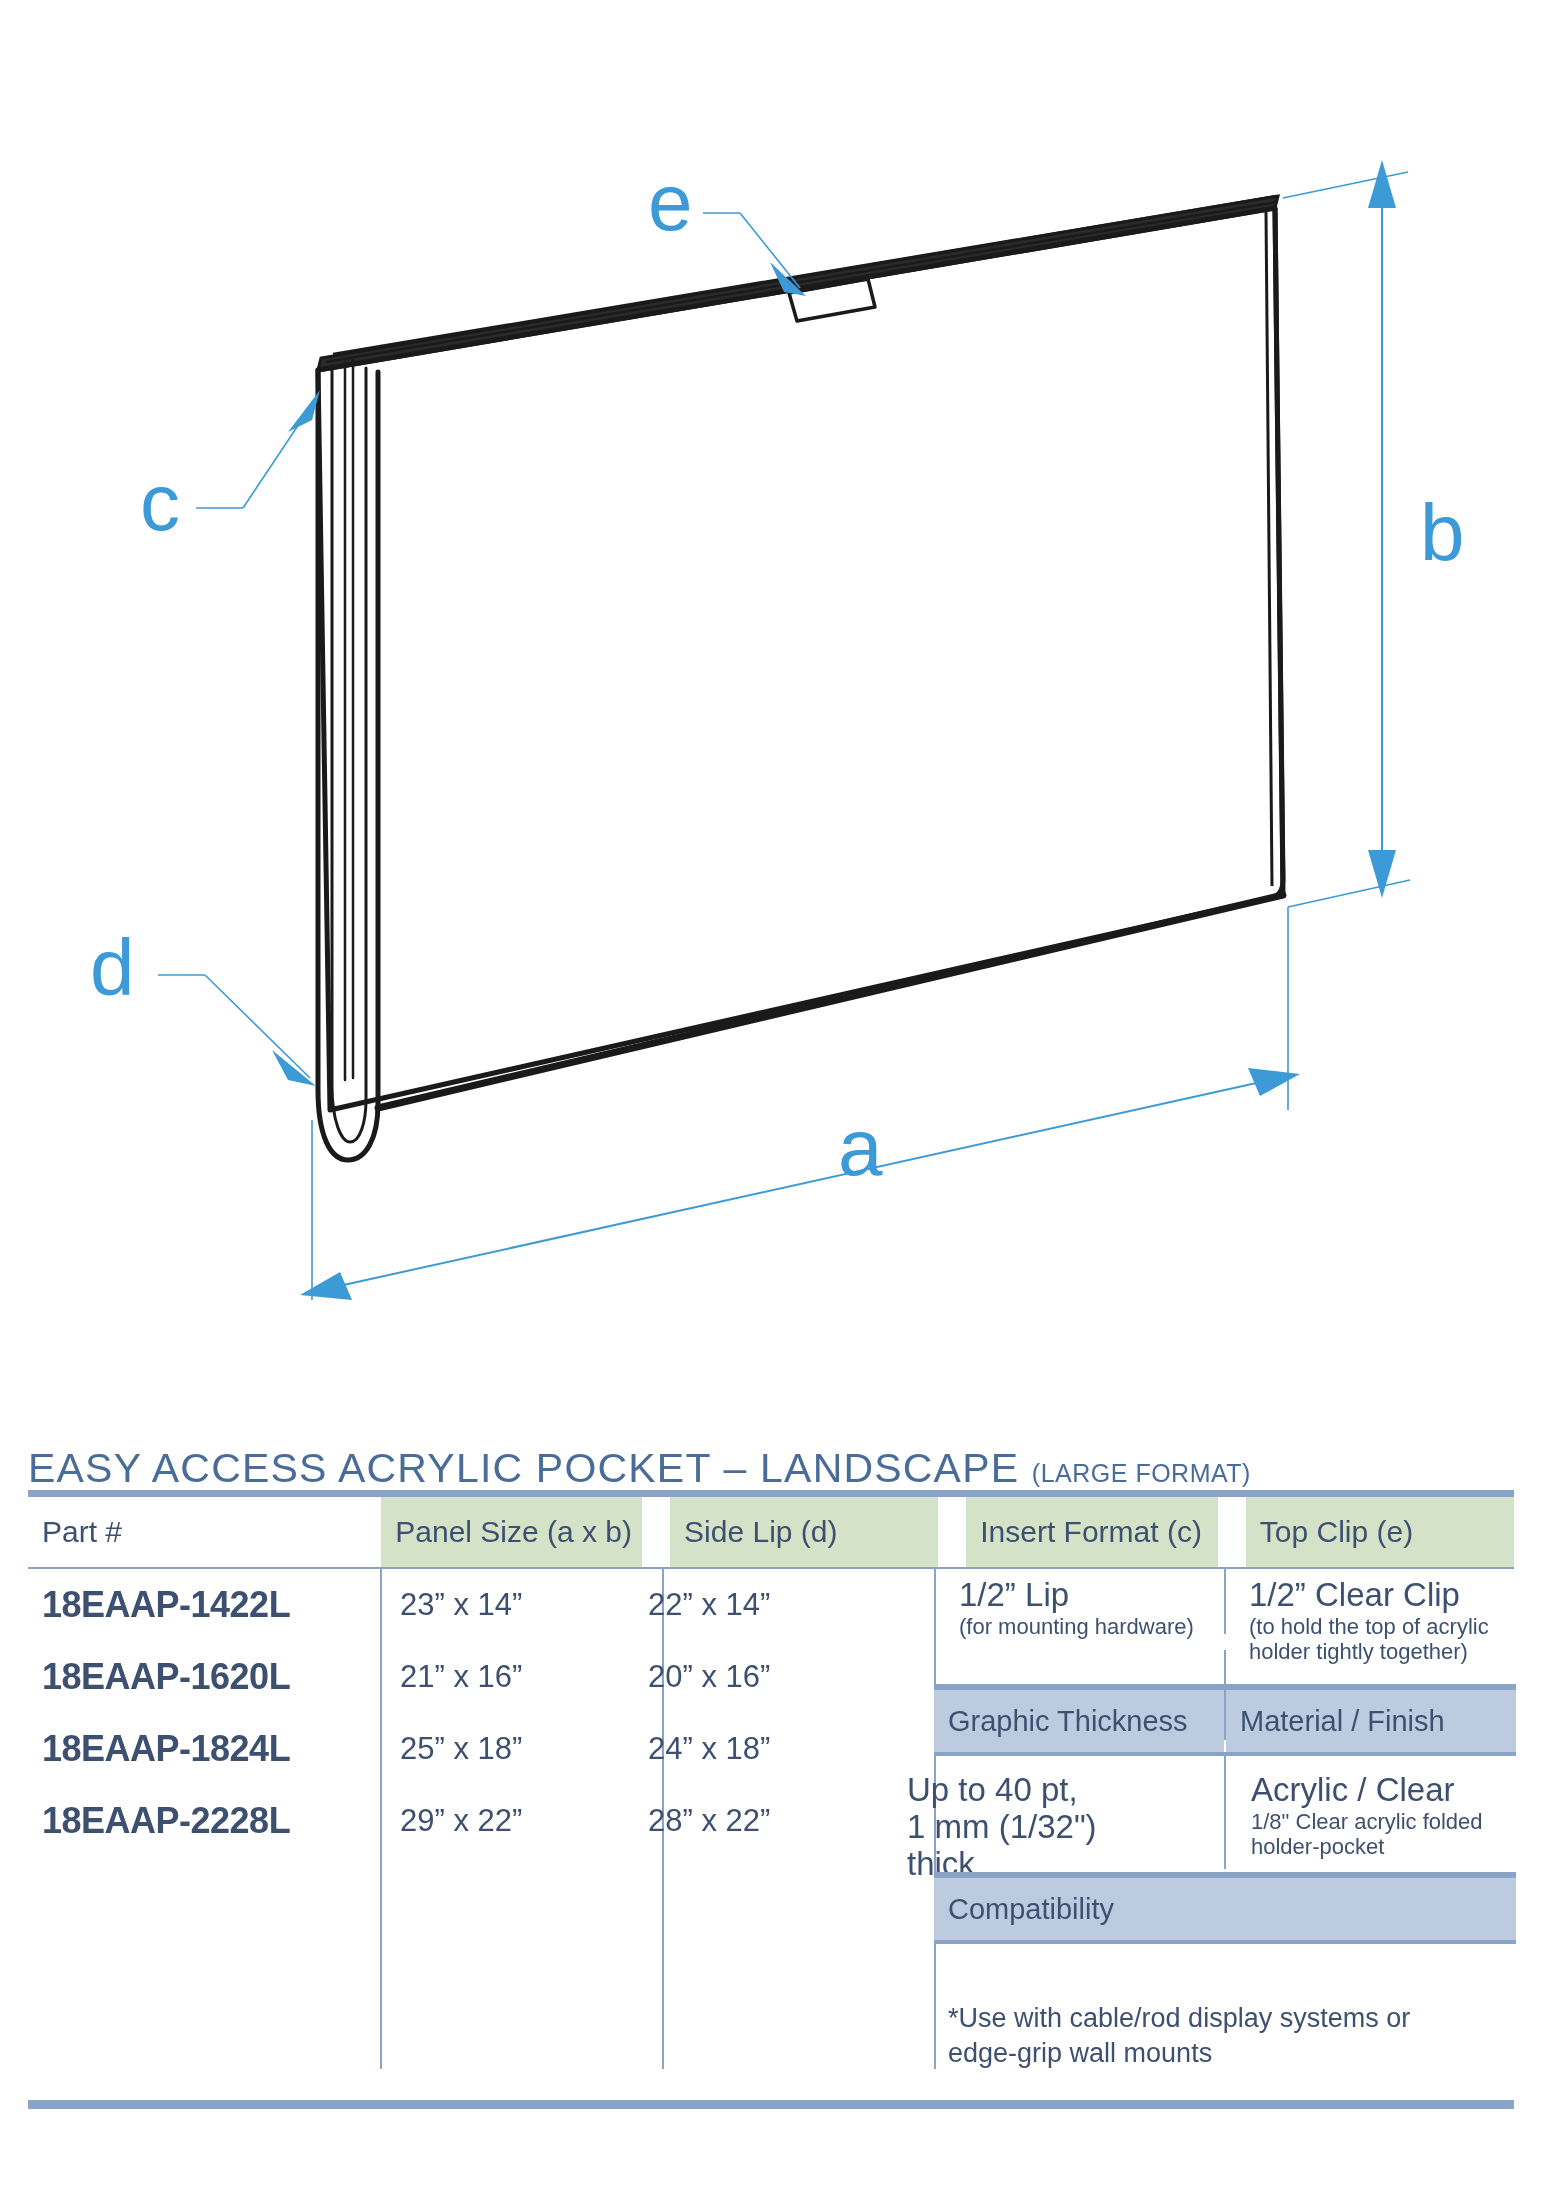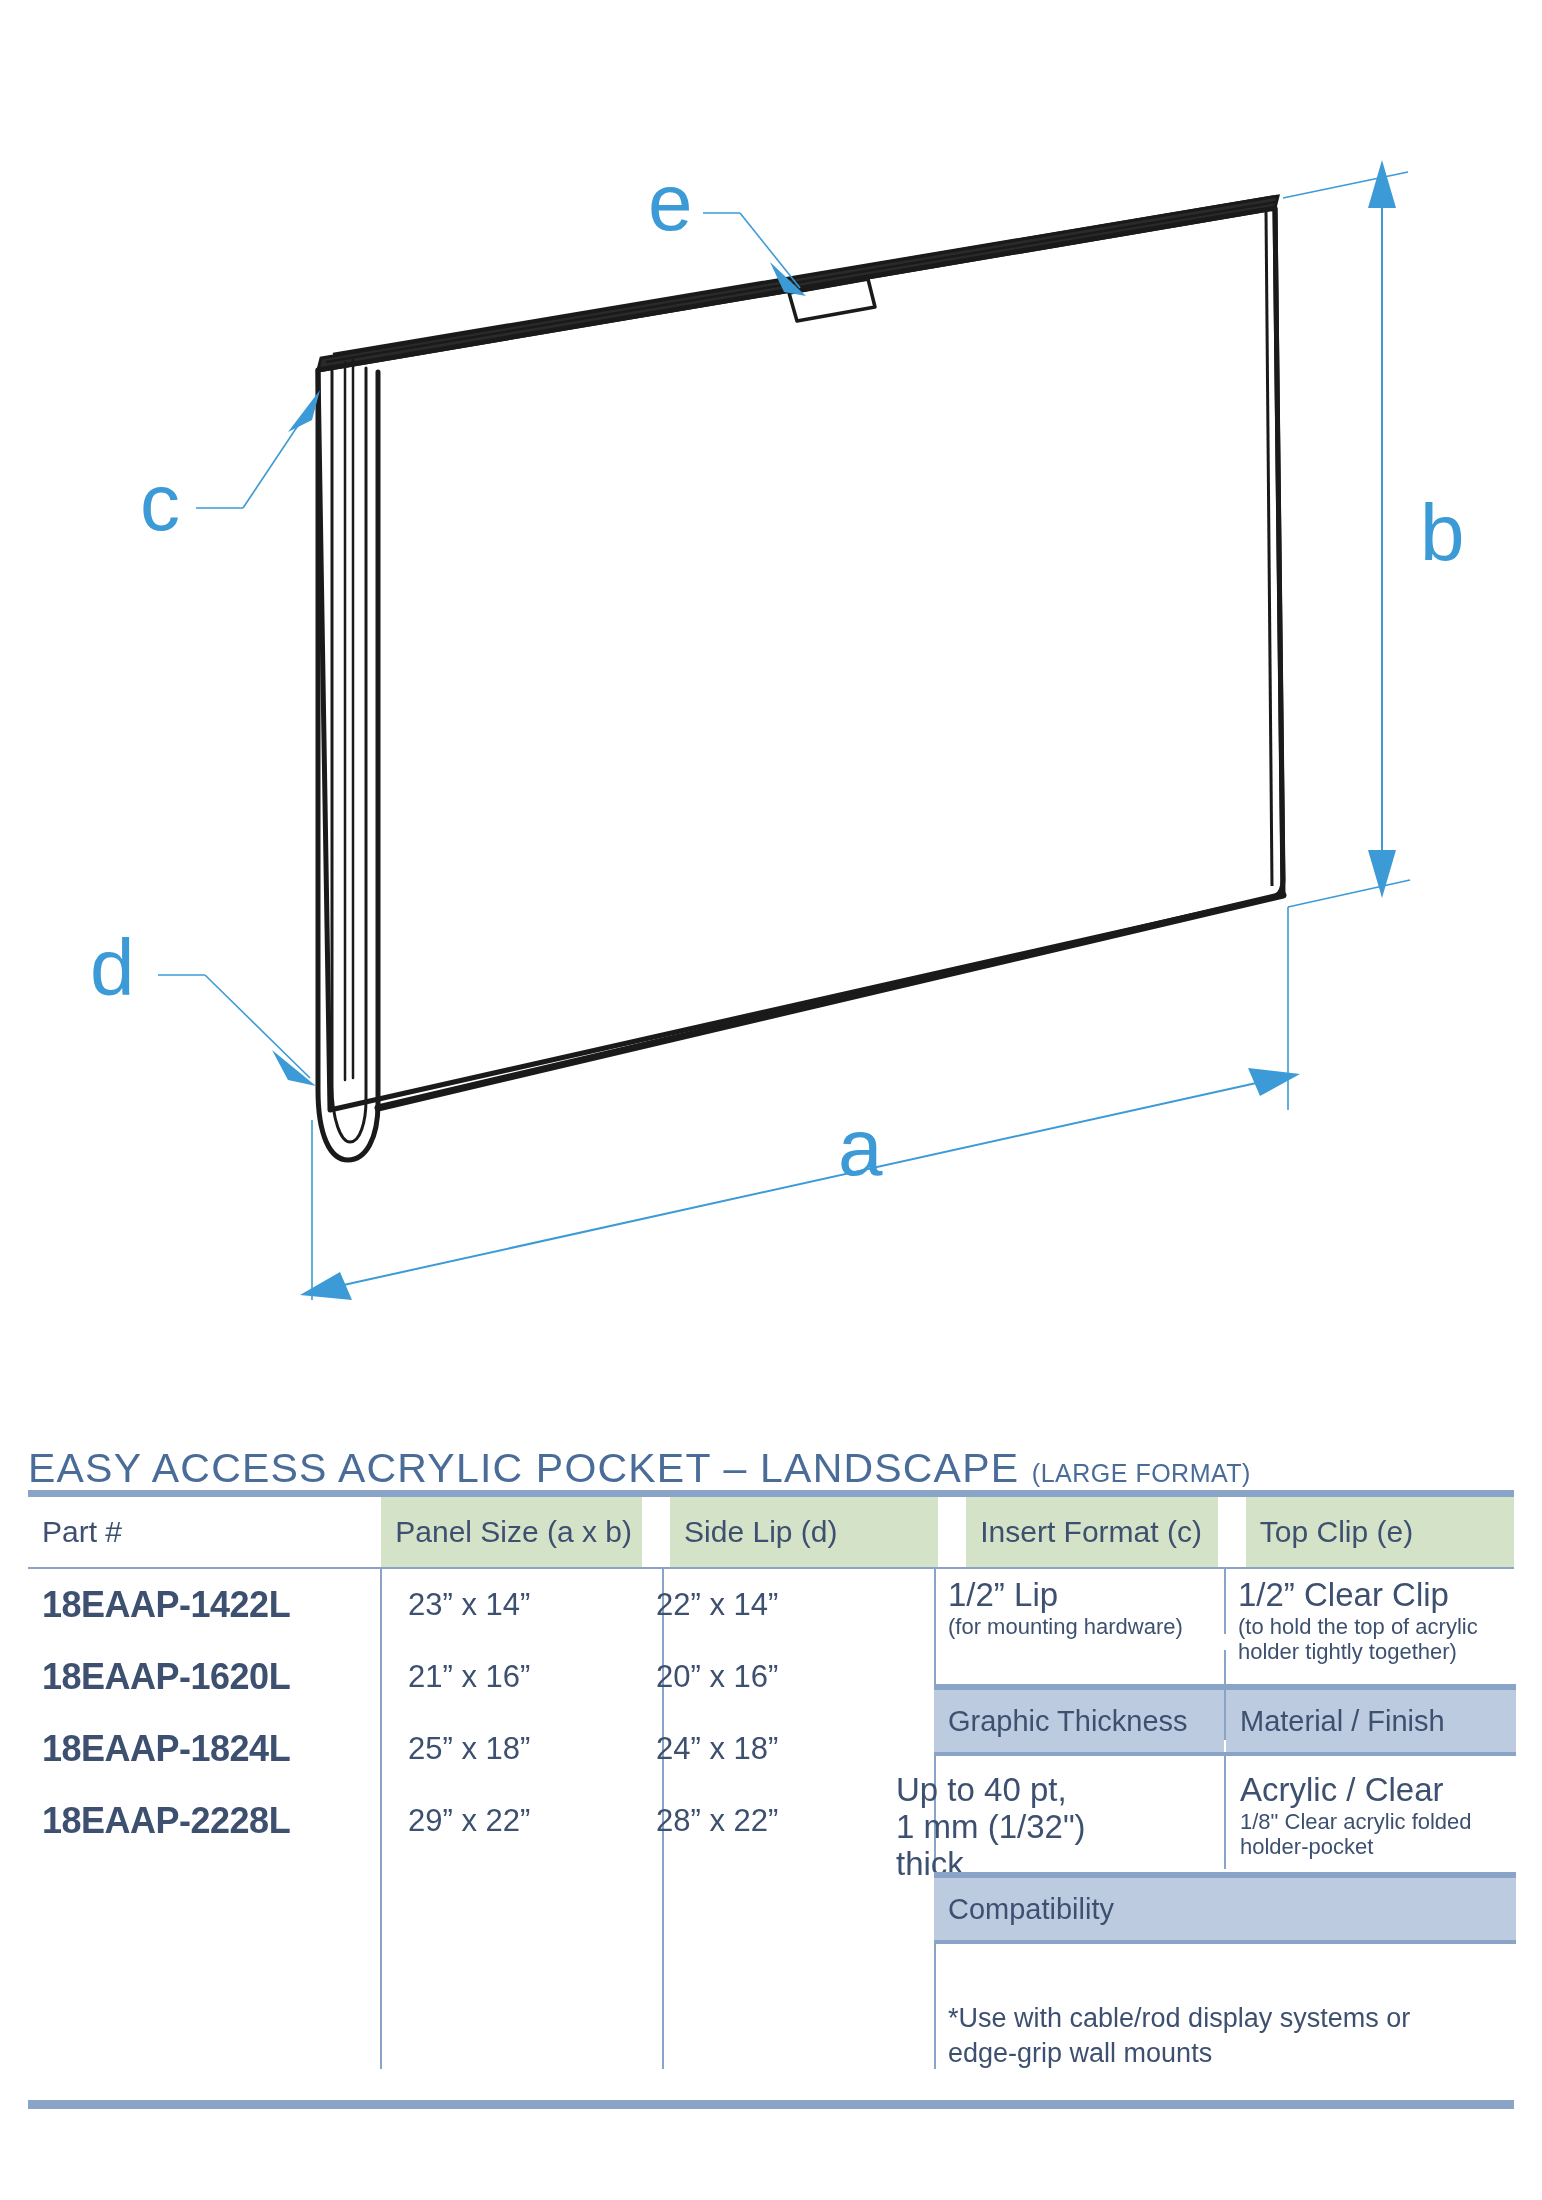--- a/index.html
+++ b/index.html
@@ -118,32 +118,33 @@
   .sizecol {
     position: absolute;
     top: 0;
     width: 282px;
   }
   .sizecol.fmt { width: 272px; }
   .size-item {
     height: 72px;
     display: flex;
     align-items: center;
-    padding-left: 28px;
+    padding-left: 20px;
     box-sizing: border-box;
     color: #3d5070;
     font-size: 31px;
     font-family: "Liberation Sans", sans-serif;
   }
 
   .rcell {
     position: absolute;
     box-sizing: border-box;
     padding-left: 14px;
     padding-top: 8px;
+    margin-left: 11px;
   }
   .rcell .big {
     color: #3d5070;
     font-size: 33px;
     line-height: 1.12;
     font-family: "Liberation Sans", sans-serif;
   }
   .rcell .small {
     color: #3d5070;
     font-size: 22px;

